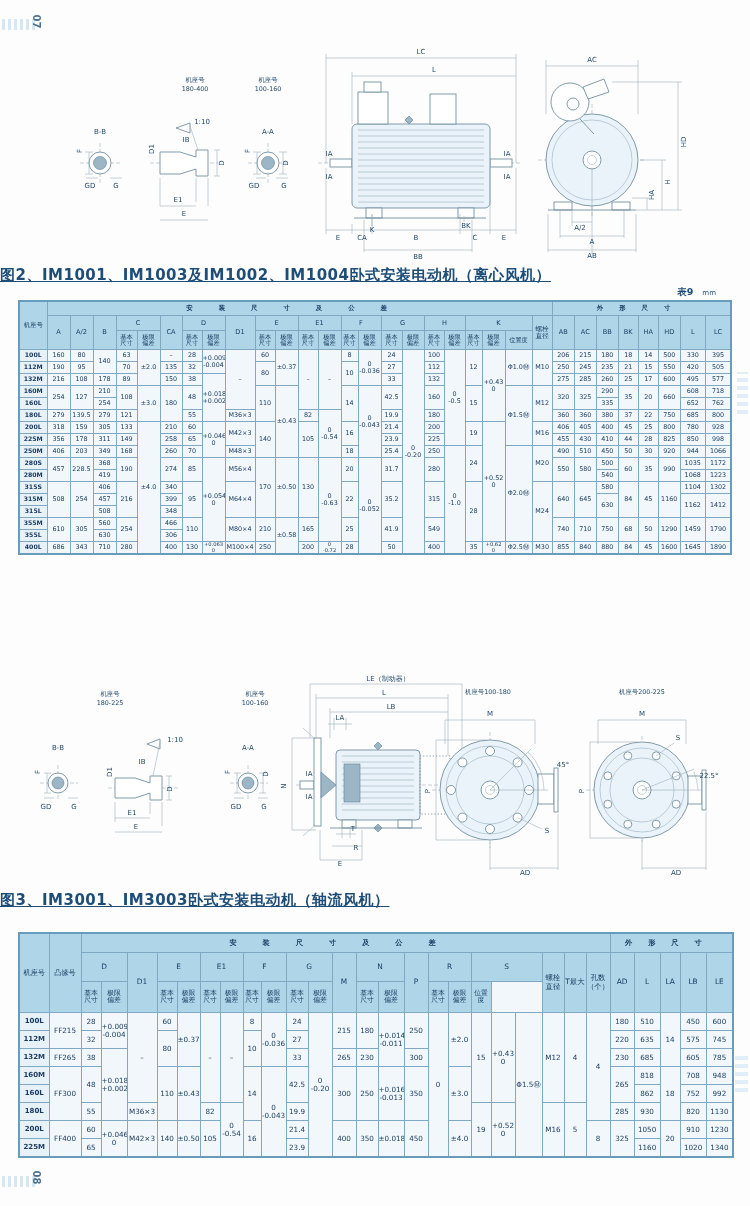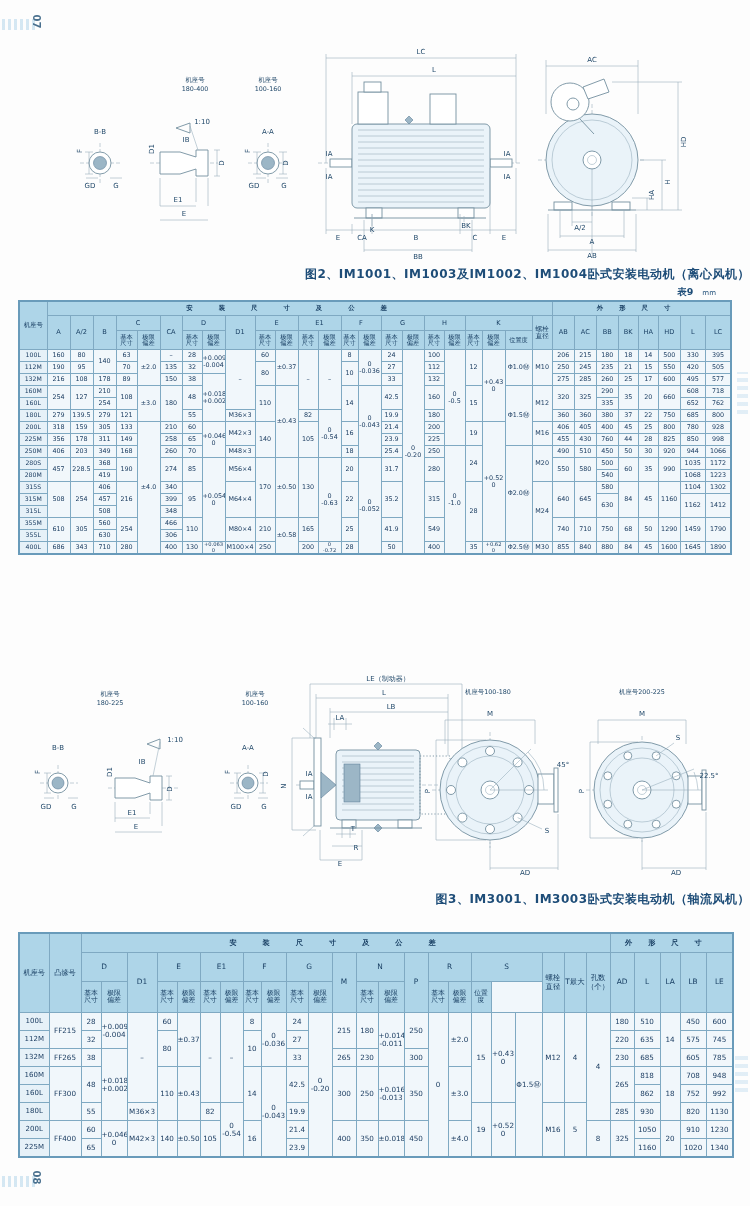--- a/index.html
+++ b/index.html
@@ -4,32 +4,32 @@
 <style>
   html,body{margin:0;padding:0;background:#e8e8e8;}
   .page{position:relative;width:750px;height:1206px;background:#fdfdfd;margin:0 auto;
         font-family:"DejaVu Sans",sans-serif;overflow:hidden;}
   
   .decor{position:absolute;height:11px;width:34px;opacity:.75;
          background:repeating-linear-gradient(90deg,#c7e0ef 0 3px,rgba(255,255,255,0) 3px 6px);}
   .pgnum{position:absolute;font-size:10px;font-weight:bold;color:#49708e;transform:rotate(90deg);}
   .edge{position:absolute;opacity:.6;background:repeating-linear-gradient(0deg,#cfe4f2 0 4px,rgba(255,255,255,0) 4px 8px);}
   
-  .cap{position:absolute;left:0;width:100%;text-align:right;font-size:12px;font-weight:bold;color:#1e4d78;letter-spacing:.5px;}
+  .cap{position:absolute;left:0;width:100%;text-align:left;font-size:15px;font-weight:bold;color:#1e4d78;letter-spacing:.5px;text-decoration:underline;}
   .tag{position:absolute;right:34px;font-size:9.5px;font-weight:bold;color:#1e4d78;text-align:center;}
   .tag .u{font-size:7px;font-weight:normal;margin-left:9px;}
   
   table{border-collapse:collapse;table-layout:fixed;position:absolute;left:18px;
         border:2px solid #699bba;background:#f1f7fb;}
   td{border:1px solid #7fa9c2;text-align:center;vertical-align:middle;padding:0;
      color:#17395e;white-space:pre-line;overflow:hidden;}
   td.h{background:#aed5e8;color:#143a5f;}
   td.bn{letter-spacing:26px;font-size:8px;font-weight:bold;text-align:center;}
   td.bn2{letter-spacing:16px;font-size:8px;font-weight:bold;}
-  td.fm{background:#e6f1f8;font-weight:normal;}
+  td.fm{background:#e6f1f8;font-weight:bold;}
   #t9{top:300px;width:714px;}
   #t9 td{font-size:6.4px;line-height:1.05;height:11px;}
   #t9 tr:nth-child(1) td{height:13px;}
   #t9 tr:nth-child(2) td{height:14px;font-size:6.6px;}
   #t9 tr:nth-child(3) td{height:18px;font-size:6.2px;}
   #t9 td.fm{font-size:6.2px;}
   #t9 td.tol{font-size:5.2px;line-height:1;}
   #t10{top:932px;width:714px;}
   #t10 td{font-size:7.2px;line-height:1.1;height:17px;}
   #t10 tr:nth-child(1) td{height:18px;}
@@ -445,21 +445,21 @@
           <td class="">356</td>
           <td class="">178</td>
           <td class="">311</td>
           <td class="">149</td>
           <td class="">258</td>
           <td class="">65</td>
           <td class="">23.9</td>
           <td class="">225</td>
           <td class="">455</td>
           <td class="">430</td>
-          <td class="">760</td>
+          <td class="">410</td>
           <td class="">44</td>
           <td class="">28</td>
           <td class="">825</td>
           <td class="">850</td>
           <td class="">998</td>
         </tr>
         <tr>
           <td class="fm">250M</td>
           <td class="">406</td>
           <td class="">203</td>

